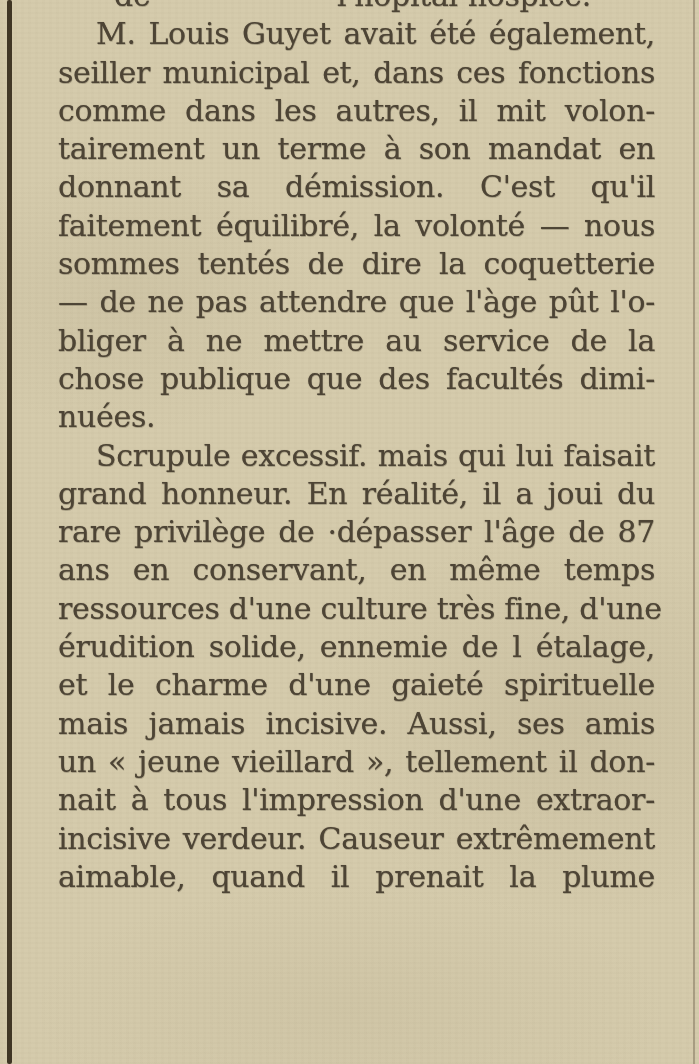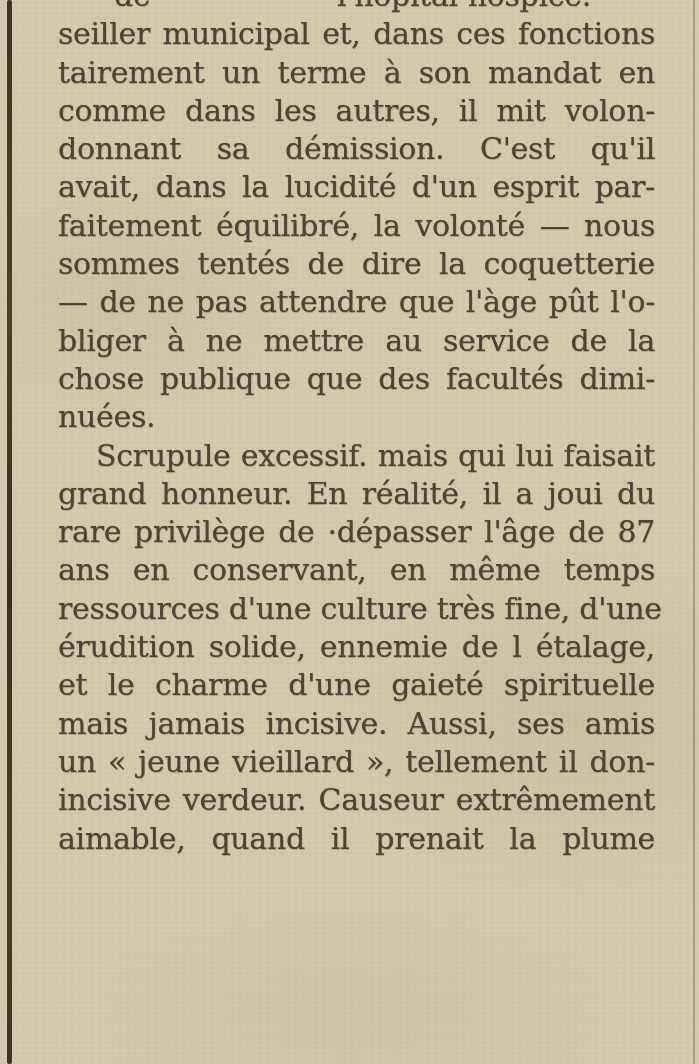--- a/index.html
+++ b/index.html
@@ -71,38 +71,39 @@
 </head>
 <body>
 
 <div class="rule-left"></div>
 <div class="rule-right"></div>
 
 <div class="text-column">
   <div class="partial-top-line">de l'hôpital-hospice.</div>
 
 <div class="para">
+      <div class="line indent">M. Louis Guyet avait été également,</div>
       <div class="line">seiller municipal et, dans ces fonctions</div>
+      <div class="line">comme dans les autres, il mit volon-</div>
       <div class="line">tairement un terme à son mandat en</div>
-      <div class="line">comme dans les autres, il mit volon-</div>
       <div class="line">donnant sa démission. C'est qu'il</div>
-      <div class="line">avait, dans la lucidité d'un esprit par-</div>
       <div class="line">faitement équilibré, la volonté — nous</div>
       <div class="line">sommes tentés de dire la coquetterie</div>
       <div class="line">— de ne pas attendre que l'àge pût l'o-</div>
       <div class="line">bliger à ne mettre au service de la</div>
       <div class="line">chose publique que des facultés dimi-</div>
       <div class="line noj">nuées.</div>
     </div>
     <div class="para">
       <div class="line indent">Scrupule excessif. mais qui lui faisait</div>
       <div class="line">grand honneur. En réalité, il a joui du</div>
       <div class="line">rare privilège de ·dépasser l'âge de 87</div>
       <div class="line">ans en conservant, en même temps</div>
       <div class="line">ressources d'une culture très fine, d'une</div>
       <div class="line">érudition solide, ennemie de l étalage,</div>
       <div class="line">et le charme d'une gaieté spirituelle</div>
       <div class="line">mais jamais incisive. Aussi, ses amis</div>
       <div class="line">un « jeune vieillard », tellement il don-</div>
+      <div class="line">nait à tous l'impression d'une extraor-</div>
       <div class="line">incisive verdeur. Causeur extrêmement</div>
       <div class="line">aimable, quand il prenait la plume</div>
     </div>
   </div>
 
 </body></html>

